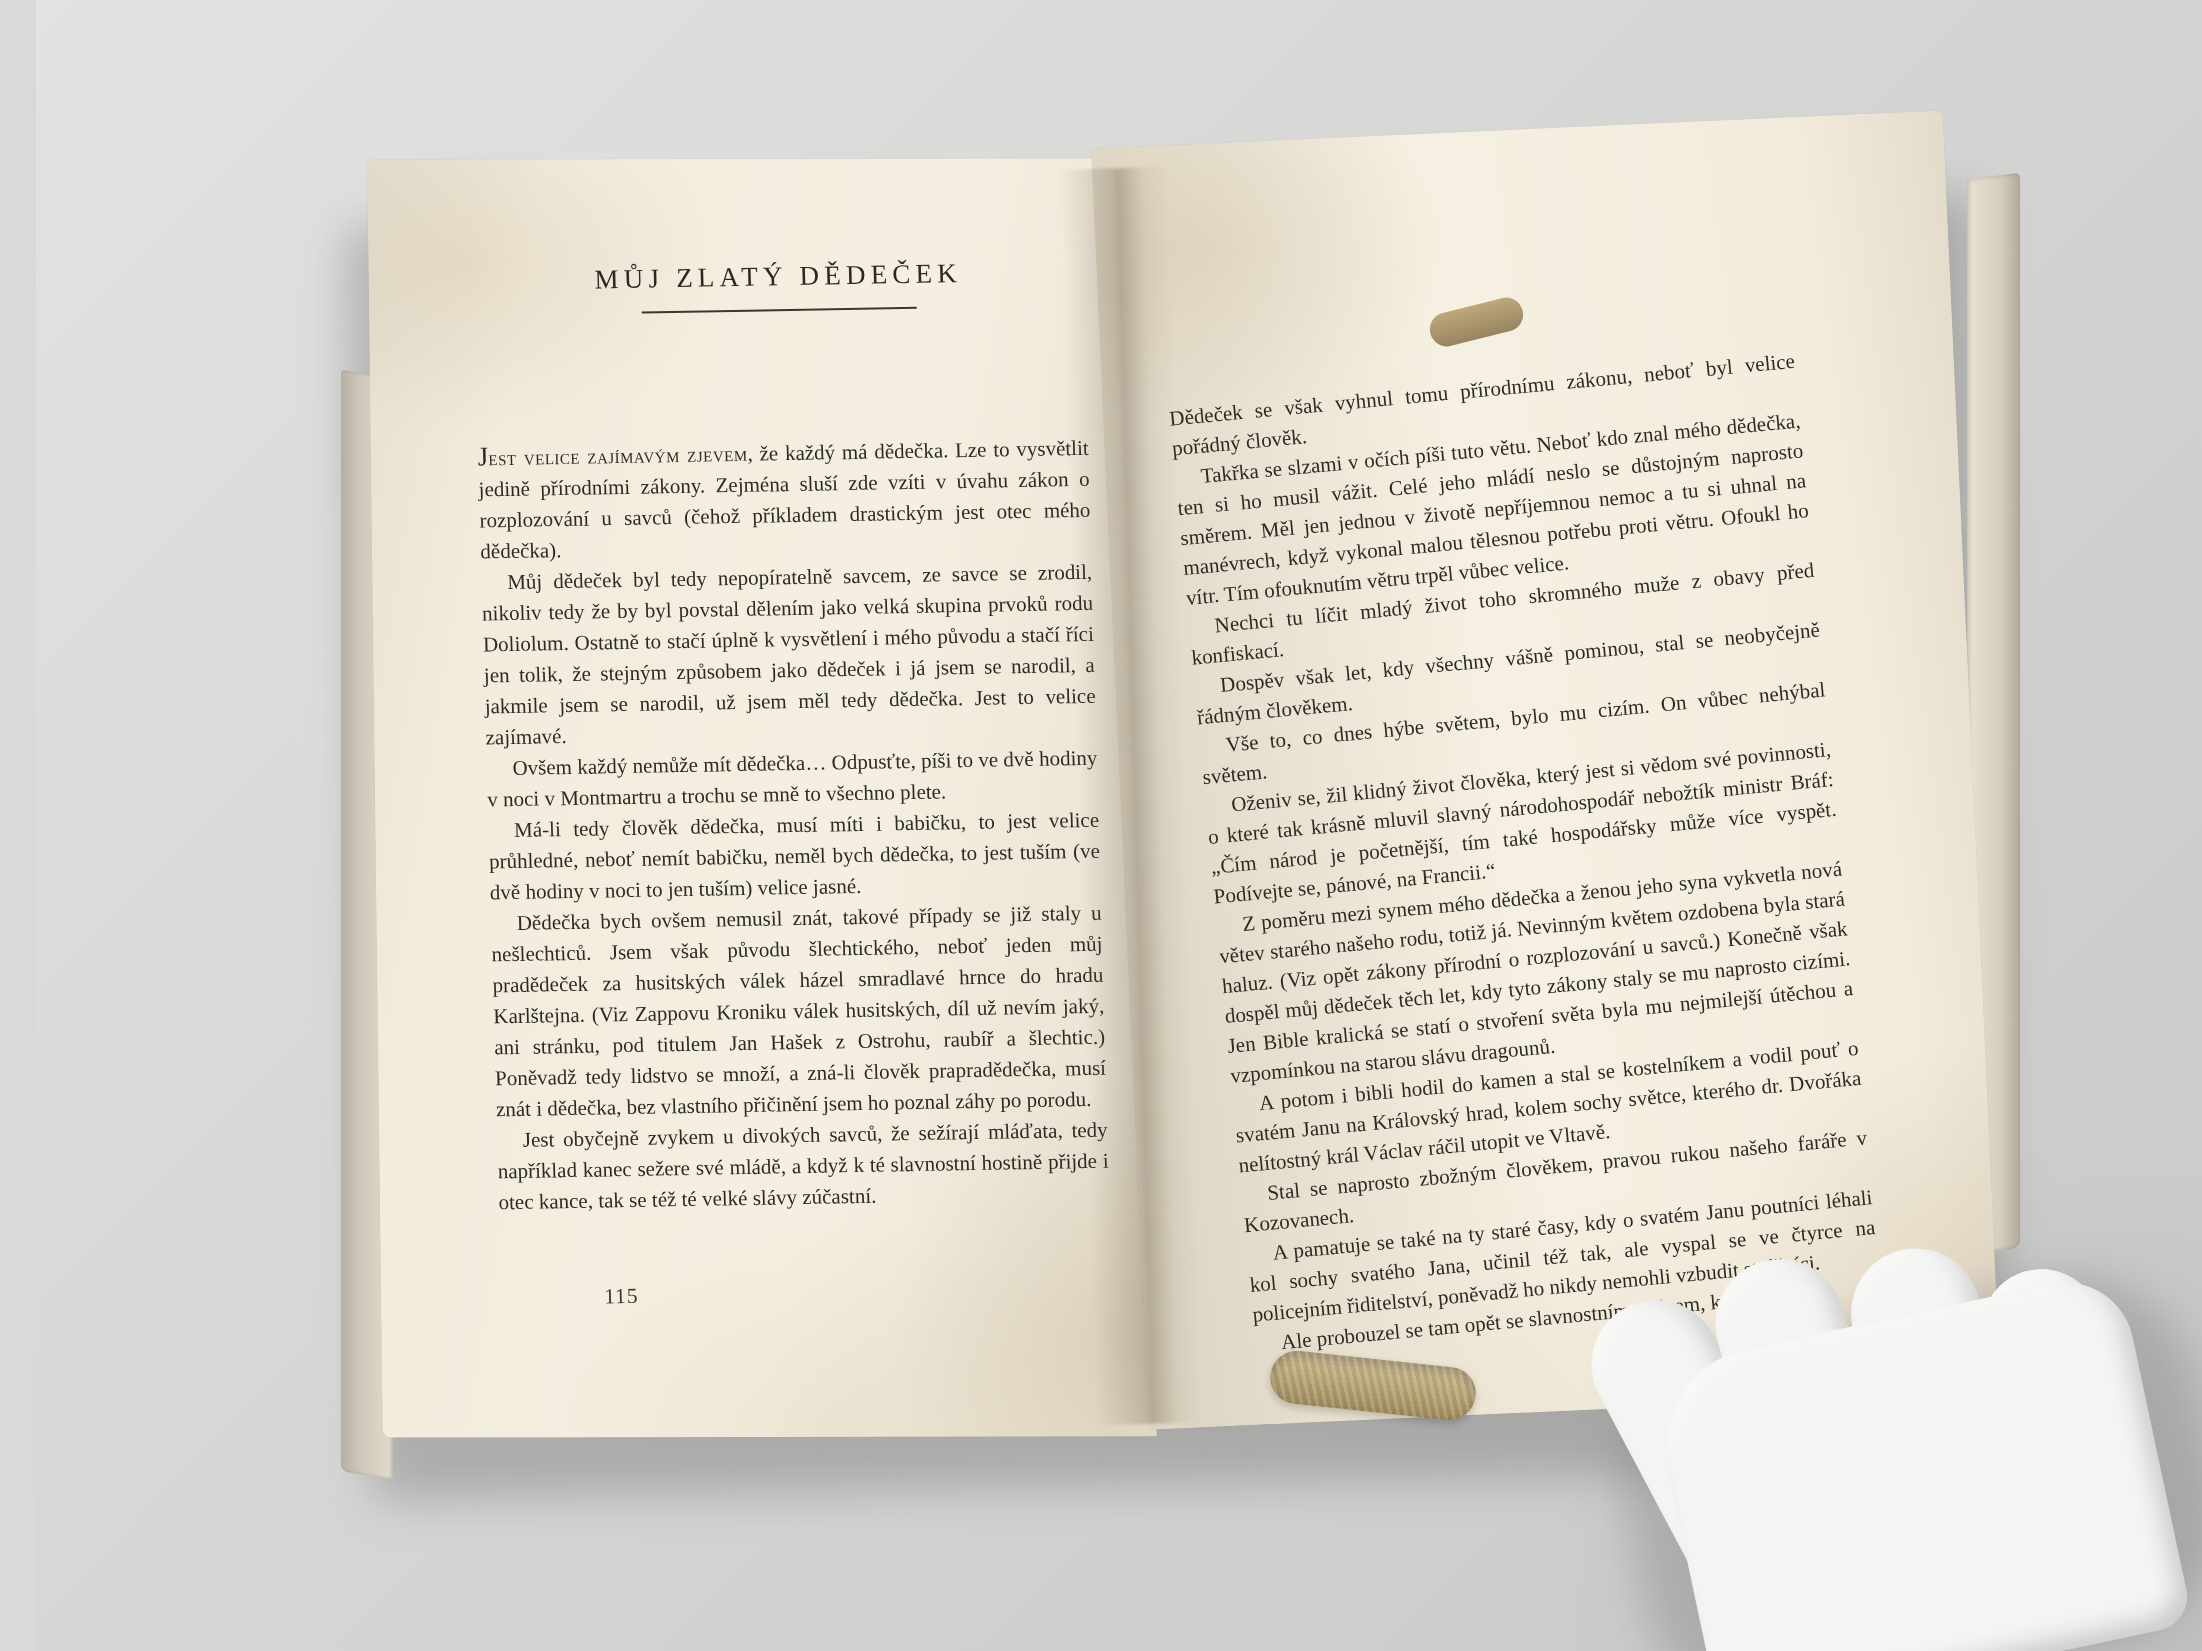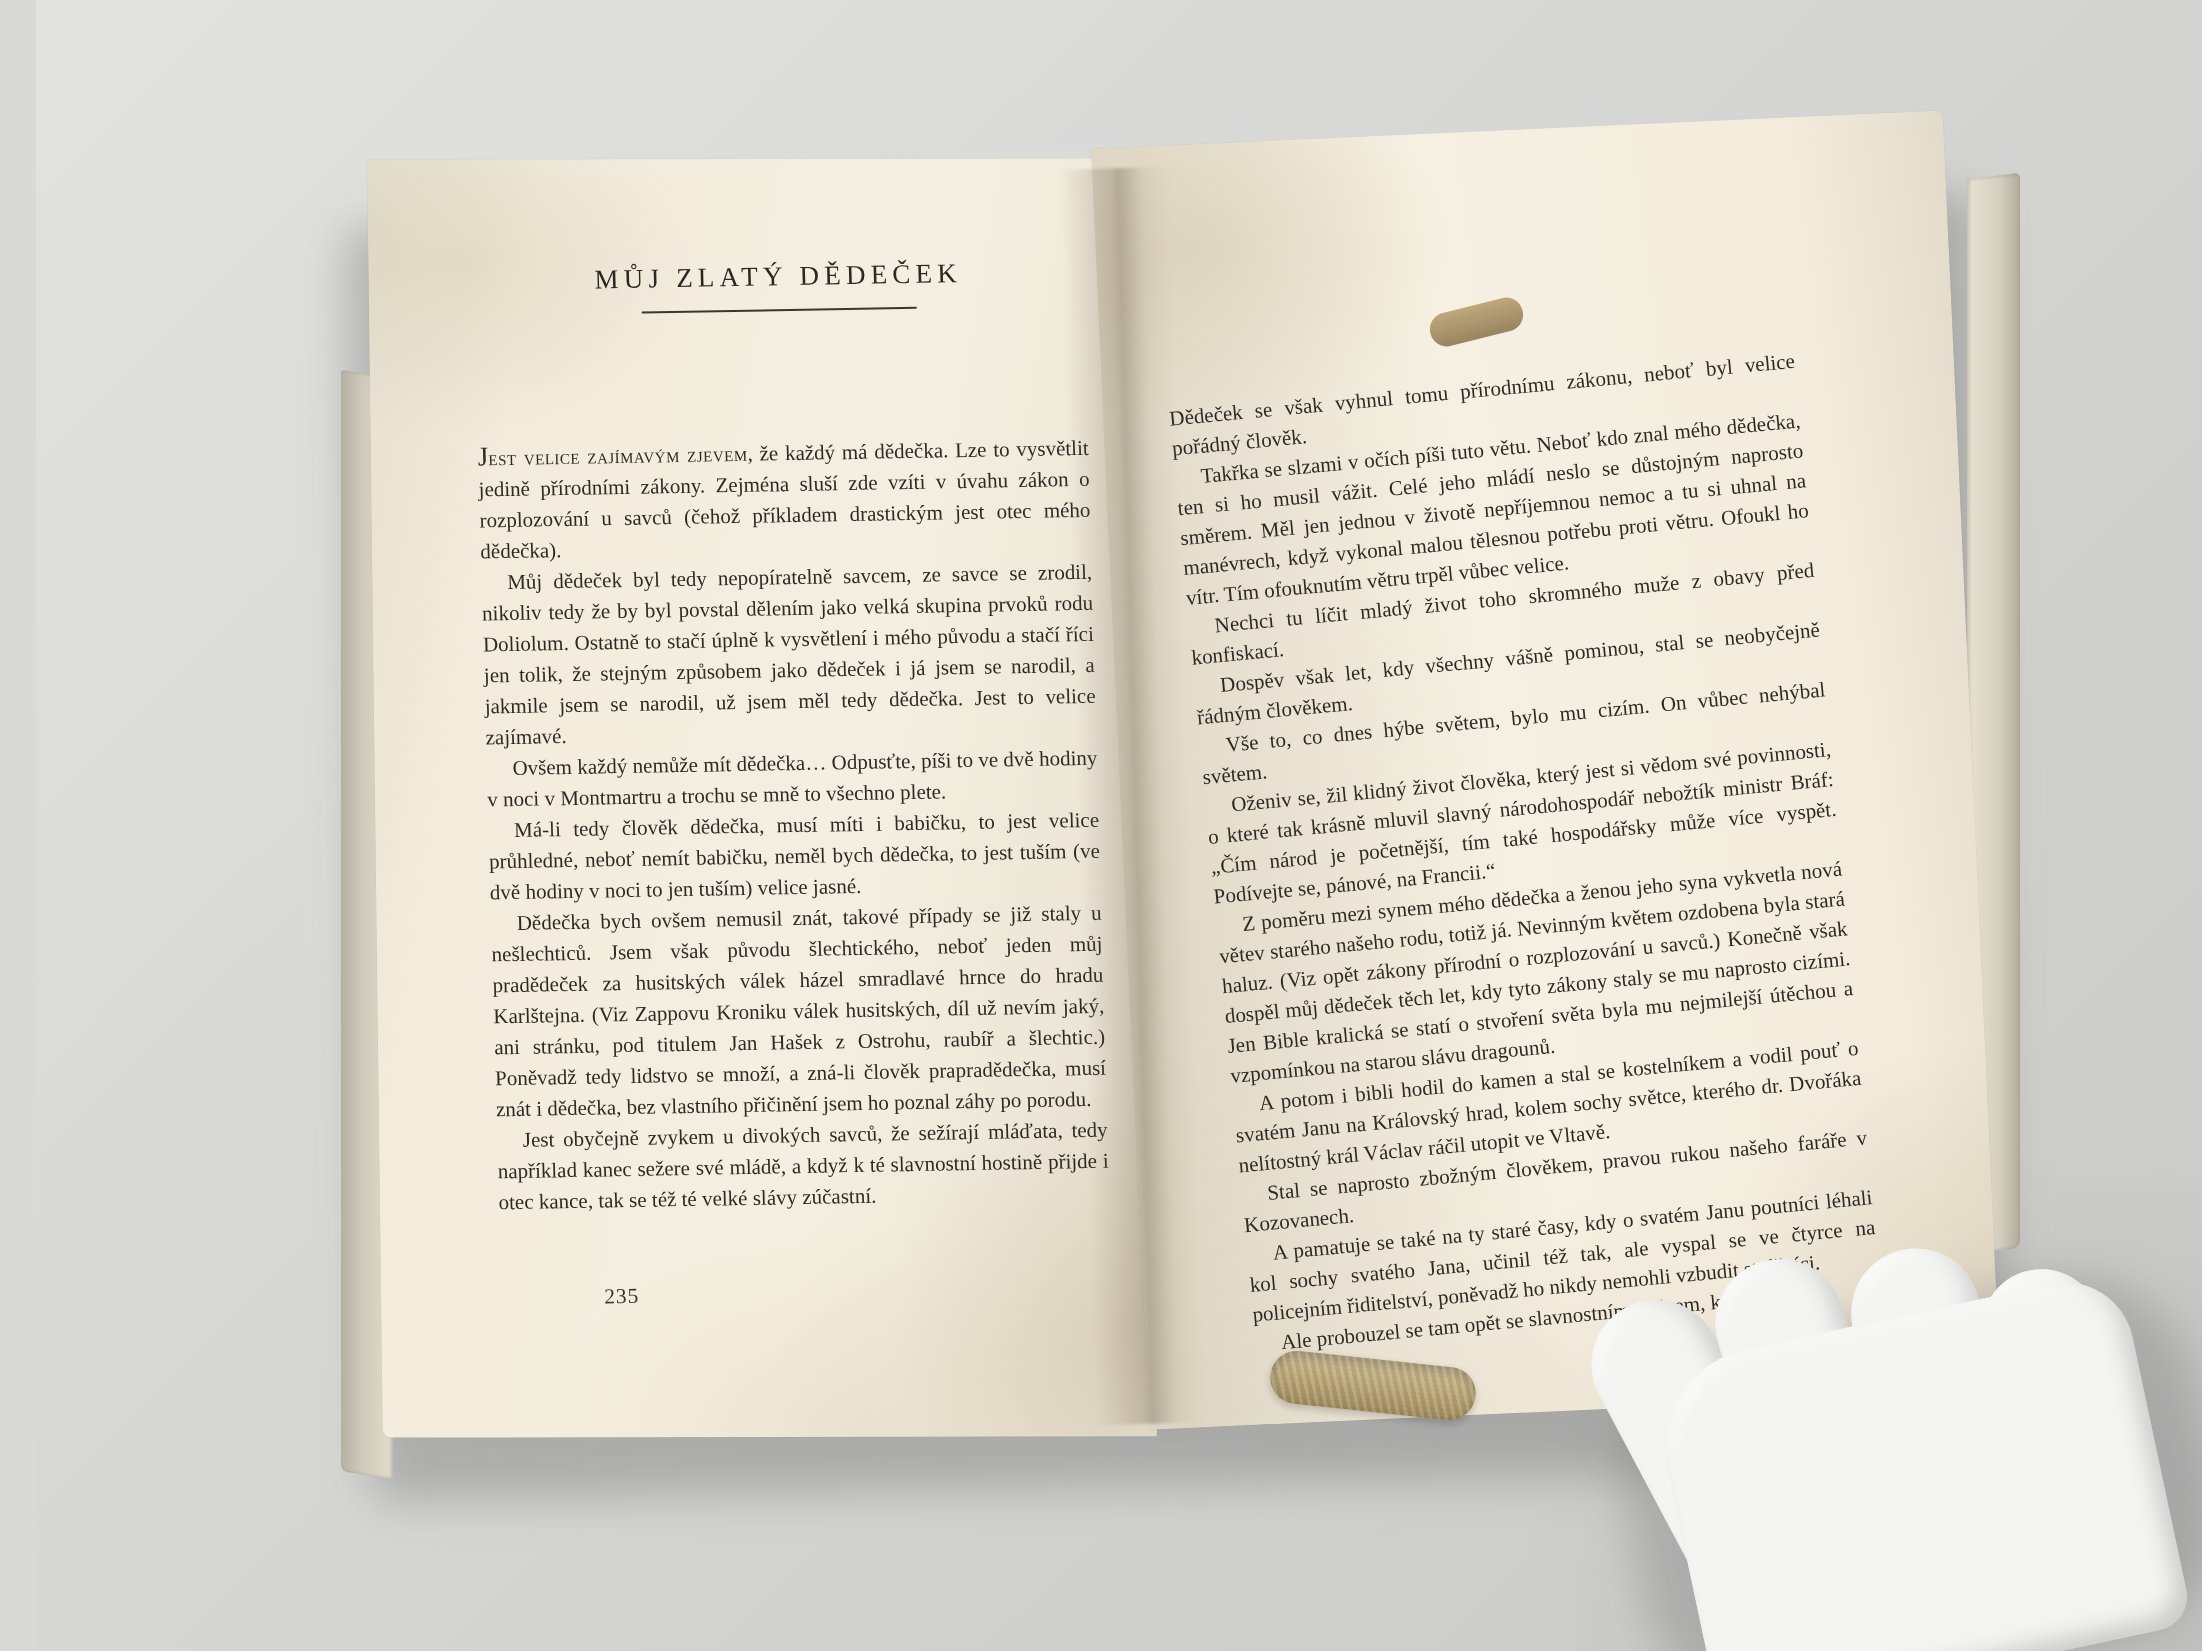--- a/index.html
+++ b/index.html
@@ -291,21 +291,21 @@
 
         <div class="body-text">
           <p class="first"><span class="dropcap">J</span><span class="smallcaps">est velice zajímavým zjevem</span><span>, že každý má dědečka. Lze to vysvětlit jedině přírodními zákony. Zejména sluší zde vzíti v úvahu zákon o rozplozování u savců (čehož příkladem drastickým jest otec mého dědečka).</span></p>
           <p>Můj dědeček byl tedy nepopíratelně savcem, ze savce se zrodil, nikoliv tedy že by byl povstal dělením jako velká skupina prvoků rodu Doliolum. Ostatně to stačí úplně k vysvětlení i mého původu a stačí říci jen tolik, že stejným způsobem jako dědeček i já jsem se narodil, a jakmile jsem se narodil, už jsem měl tedy dědečka. Jest to velice zajímavé.</p>
           <p>Ovšem každý nemůže mít dědečka… Odpusťte, píši to ve dvě hodiny v noci v Montmartru a trochu se mně to všechno plete.</p>
           <p>Má-li tedy člověk dědečka, musí míti i babičku, to jest velice průhledné, neboť nemít babičku, neměl bych dědečka, to jest tuším (ve dvě hodiny v noci to jen tuším) velice jasné.</p>
           <p>Dědečka bych ovšem nemusil znát, takové případy se již staly u nešlechticů. Jsem však původu šlechtického, neboť jeden můj pradědeček za husitských válek házel smradlavé hrnce do hradu Karlštejna. (Viz Zappovu Kroniku válek husitských, díl už nevím jaký, ani stránku, pod titulem Jan Hašek z Ostrohu, raubíř a šlechtic.) Poněvadž tedy lidstvo se množí, a zná-li člověk prapradědečka, musí znát i dědečka, bez vlastního přičinění jsem ho poznal záhy po porodu.</p>
           <p>Jest obyčejně zvykem u divokých savců, že sežírají mláďata, tedy například kanec sežere své mládě, a když k té slavnostní hostině přijde i otec kance, tak se též té velké slávy zúčastní.</p>
         </div>
 
-        <div class="folio folio-left">235</div>
+        <div class="folio folio-left">115</div>
       </div>
     </div>
 
     <div class="page page-right">
       <div class="age-tint"></div>
       <div class="text-col text-right rot-right">
         <div class="body-text-right">
           <p class="first">Dědeček se však vyhnul tomu přírodnímu zákonu, neboť byl velice pořádný člověk.</p>
           <p>Takřka se slzami v očích píši tuto větu. Neboť kdo znal mého dědečka, ten si ho musil vážit. Celé jeho mládí neslo se důstojným naprosto směrem. Měl jen jednou v životě nepříjemnou nemoc a tu si uhnal na manévrech, když vykonal malou tělesnou potřebu proti větru. Ofoukl ho vítr. Tím ofouknutím větru trpěl vůbec velice.</p>
           <p>Nechci tu líčit mladý život toho skromného muže z obavy před konfiskací.</p>

